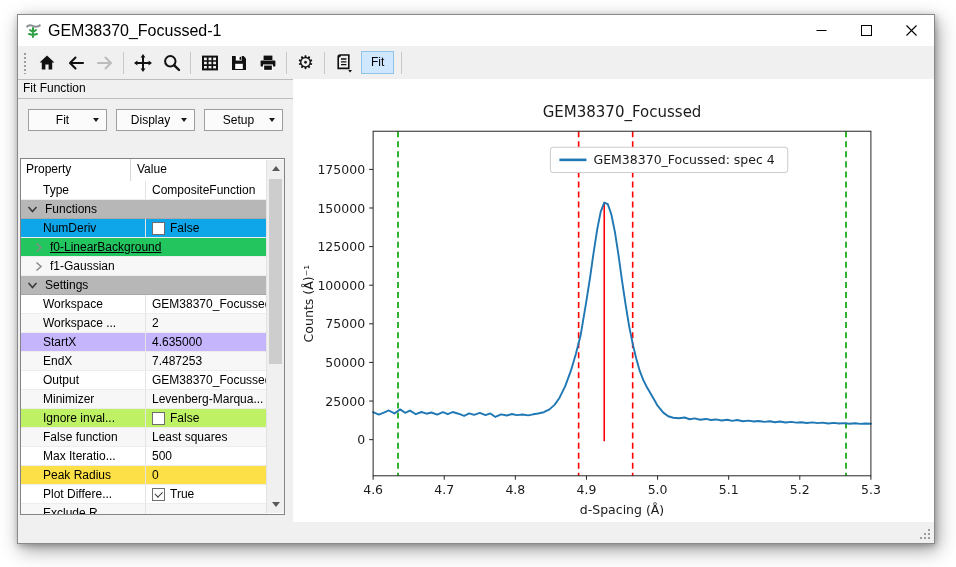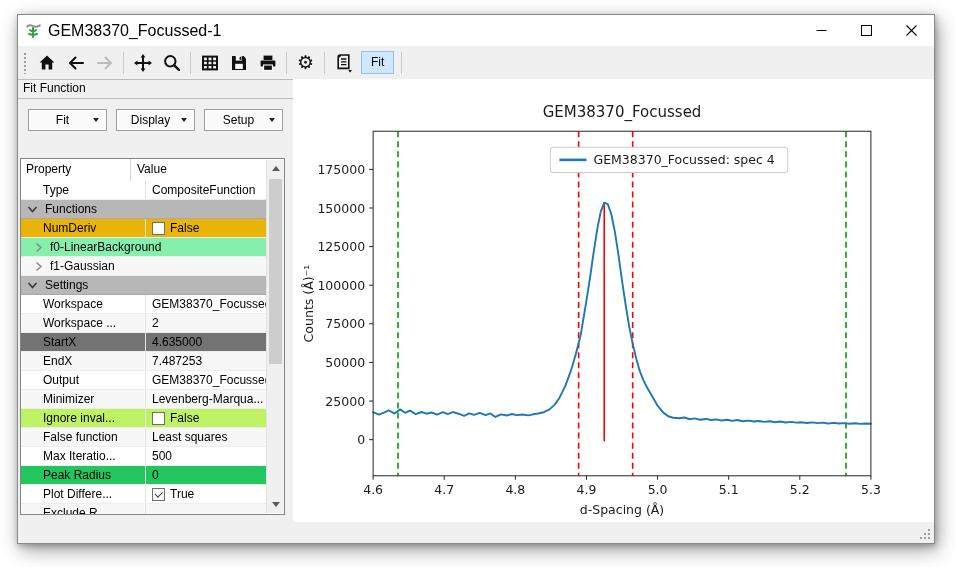--- a/index.html
+++ b/index.html
@@ -198,28 +198,28 @@
               <div class="cell-value">
                 <span>CompositeFunction</span>
               </div>
             </div>
             <div class="trow section">
               <svg class="chev" width="11" height="9" viewBox="0 0 11 9" style="margin-left:6px">
                 <path d="M1.5 2 L5.5 6.5 L9.5 2" stroke="#3a3a3a" stroke-width="1.6" fill="none"></path>
               </svg>
               <span class="slabel">Functions</span>
             </div>
-            <div class="trow prop" style="background: #eab308;">
+            <div class="trow prop" style="background: #0ea5e9;">
               <div class="cell-name">NumDeriv</div>
               <div class="cell-value">
                 <span class="cb"></span>
                 <span>False</span>
               </div>
             </div>
-            <div class="trow group" style="background: #86efac;">
+            <div class="trow group" style="background: #22c55e; text-decoration: underline;">
               <svg class="chev" width="8" height="11" viewBox="0 0 8 11" style="margin-left:14px">
                 <path d="M1.5 1.5 L6 5.5 L1.5 9.5" stroke="#8a8a8a" stroke-width="1.5" fill="none"></path>
               </svg>
               <span class="glabel">f0-LinearBackground</span>
             </div>
             <div class="trow group" style="background: rgb(247, 247, 247);">
               <svg class="chev" width="8" height="11" viewBox="0 0 8 11" style="margin-left:14px">
                 <path d="M1.5 1.5 L6 5.5 L1.5 9.5" stroke="#8a8a8a" stroke-width="1.5" fill="none"></path>
               </svg>
               <span class="glabel">f1-Gaussian</span>
@@ -235,21 +235,21 @@
               <div class="cell-value">
                 <span>GEM38370_Focussed</span>
               </div>
             </div>
             <div class="trow prop" style="background: rgb(247, 247, 247);">
               <div class="cell-name">Workspace ...</div>
               <div class="cell-value">
                 <span>2</span>
               </div>
             </div>
-            <div class="trow prop" style="background: #737373; justify-content: center;">
+            <div class="trow prop" style="background: #c4b5fd; justify-content: center;">
               <div class="cell-name">StartX</div>
               <div class="cell-value">
                 <span>4.635000</span>
               </div>
             </div>
             <div class="trow prop" style="background: rgb(247, 247, 247);">
               <div class="cell-name">EndX</div>
               <div class="cell-value">
                 <span>7.487253</span>
               </div>
@@ -278,21 +278,21 @@
               <div class="cell-value">
                 <span>Least squares</span>
               </div>
             </div>
             <div class="trow prop" style="background: rgb(255, 255, 255);">
               <div class="cell-name">Max Iteratio...</div>
               <div class="cell-value">
                 <span>500</span>
               </div>
             </div>
-            <div class="trow prop" style="background: #22c55e;">
+            <div class="trow prop" style="background: #fde047;">
               <div class="cell-name">Peak Radius</div>
               <div class="cell-value">
                 <span>0</span>
               </div>
             </div>
             <div class="trow prop" style="background: rgb(255, 255, 255);">
               <div class="cell-name">Plot Differe...</div>
               <div class="cell-value">
                 <span class="cb checked"></span>
                 <span>True</span>

